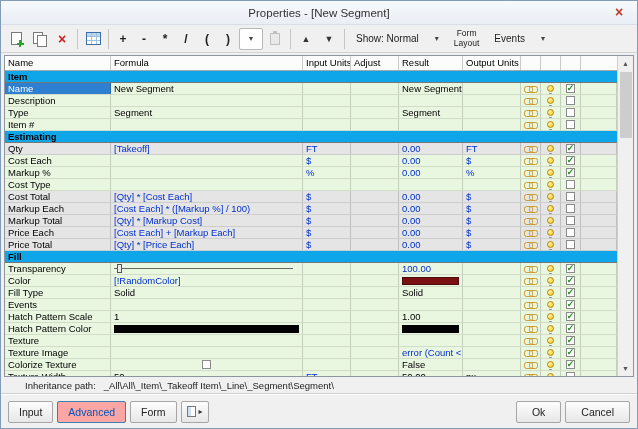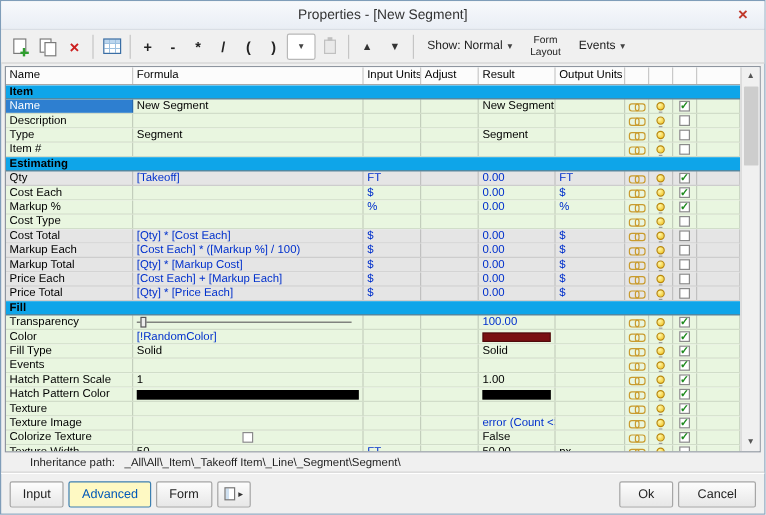--- a/index.html
+++ b/index.html
@@ -34,21 +34,21 @@
     height: 28px; flex: 0 0 28px;
     display: flex; align-items: center; padding: 0 4px; gap: 1px;
     background: #f0f0f0; border-bottom: 1px solid #d3d3d3;
   }
   .tbtn {
     min-width: 22px; height: 22px;
     display: flex; align-items: center; justify-content: center;
     font-size: 12px; color: #222; border: 1px solid transparent; border-radius: 2px;
   }
   .tbtn.op { font-weight: bold; font-size: 12px; min-width: 20px; }
-  .tbtn.wide { padding: 0 6px; font-size: 10px; gap: 4px; }
+  .tbtn.wide { padding: 0 6px; font-size: 10px; gap: 16px; }
   .tbtn.two-line { flex-direction: column; font-size: 8.5px; line-height: 1.1; padding: 0 6px; }
   .tbtn.combo { width: 24px; border: 1px solid #b8b8b8; background: #fff; font-size: 8px; color: #444; }
   .tbtn.disabled { opacity: .55; }
   .tsep { width: 1px; height: 20px; background: #c5c5c5; margin: 0 3px; flex: 0 0 1px; }
   .arrow-glyph { font-size: 9px; color: #333; }
   .dd { font-size: 8px; color: #444; }
   .icon-page { width: 11px; height: 13px; background: #fff; border: 1px solid #7a7a7a; position: relative; }
   .icon-page::after {
     content: ''; position: absolute; right: -3px; bottom: -3px; width: 7px; height: 7px;
     background:
@@ -139,21 +139,21 @@
     border-bottom: 1px solid #cfcfcf;
   }
   
   .footer { height: 34px; flex: 0 0 34px; display: flex; align-items: center; padding: 0 7px; gap: 4px; border-top: 1px solid #ffffff; }
   .fbtn {
     height: 22px; padding: 0 10px; font-size: 10.5px; color: #222;
     background: linear-gradient(#fdfdfd, #e7e7e7);
     border: 1px solid #a6a6a6; border-radius: 2px;
     display: flex; align-items: center; justify-content: center; gap: 3px;
   }
-  .fbtn.active { border-color: #3c7fb1; background: #fef9c3; color: #0057b8; }
+  .fbtn.active { border-color: #3c7fb1; background: #fca5a5; color: #0057b8; }
   .fbtn.icon-btn { padding: 0 5px; }
   .fbtn.push { padding: 0 15px; }
   .icon-panes { width: 9px; height: 11px; border: 1px solid #777; background: linear-gradient(90deg, #cfe0f0 0 3px, #fff 3px); }
   .expand { font-size: 8px; color: #333; }
   .spacer { flex: 1; }
 </style>
 </head>
 <body>
 
 <div class="window">

